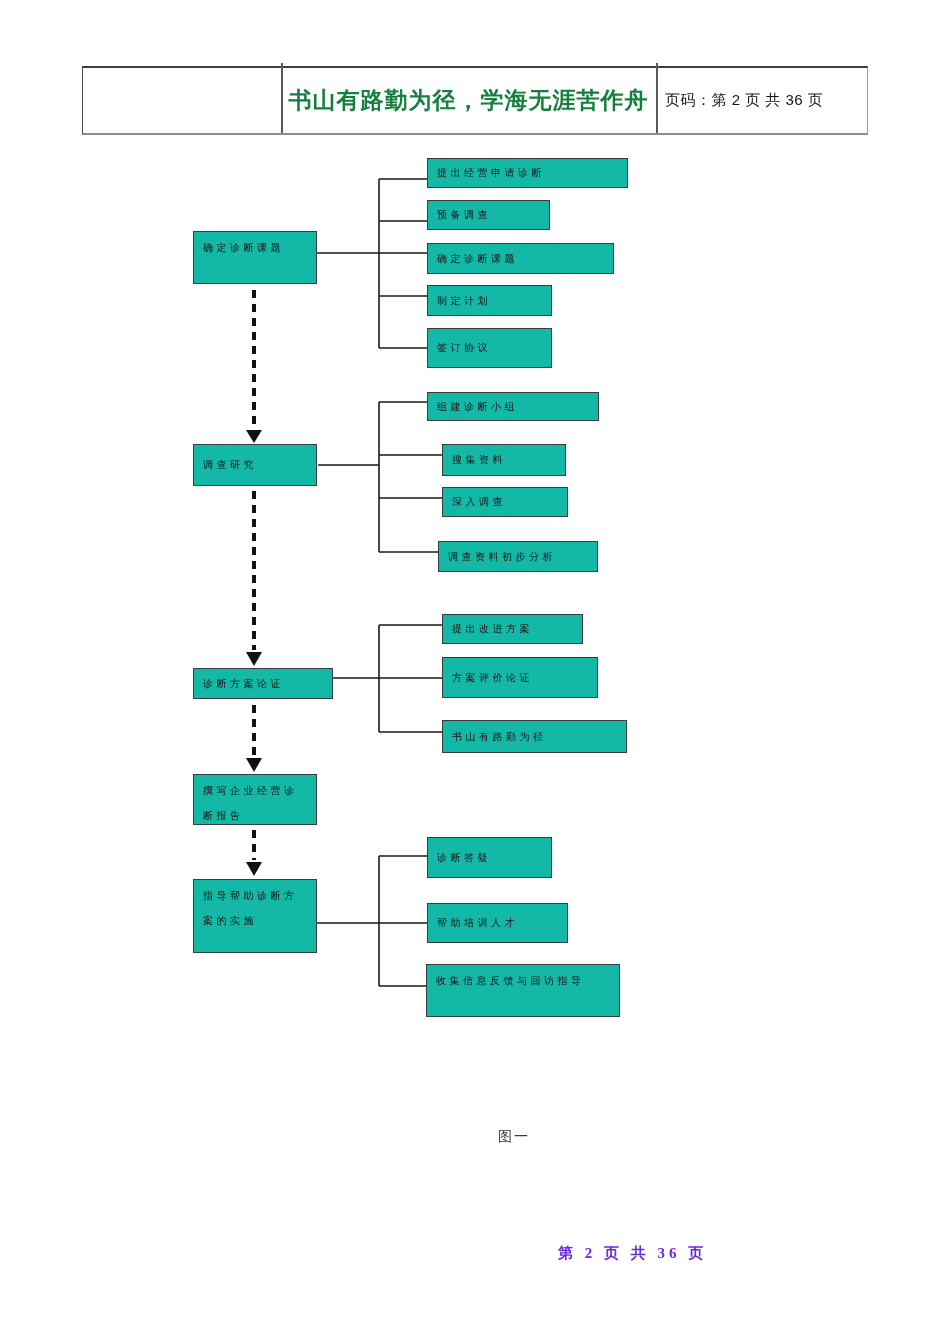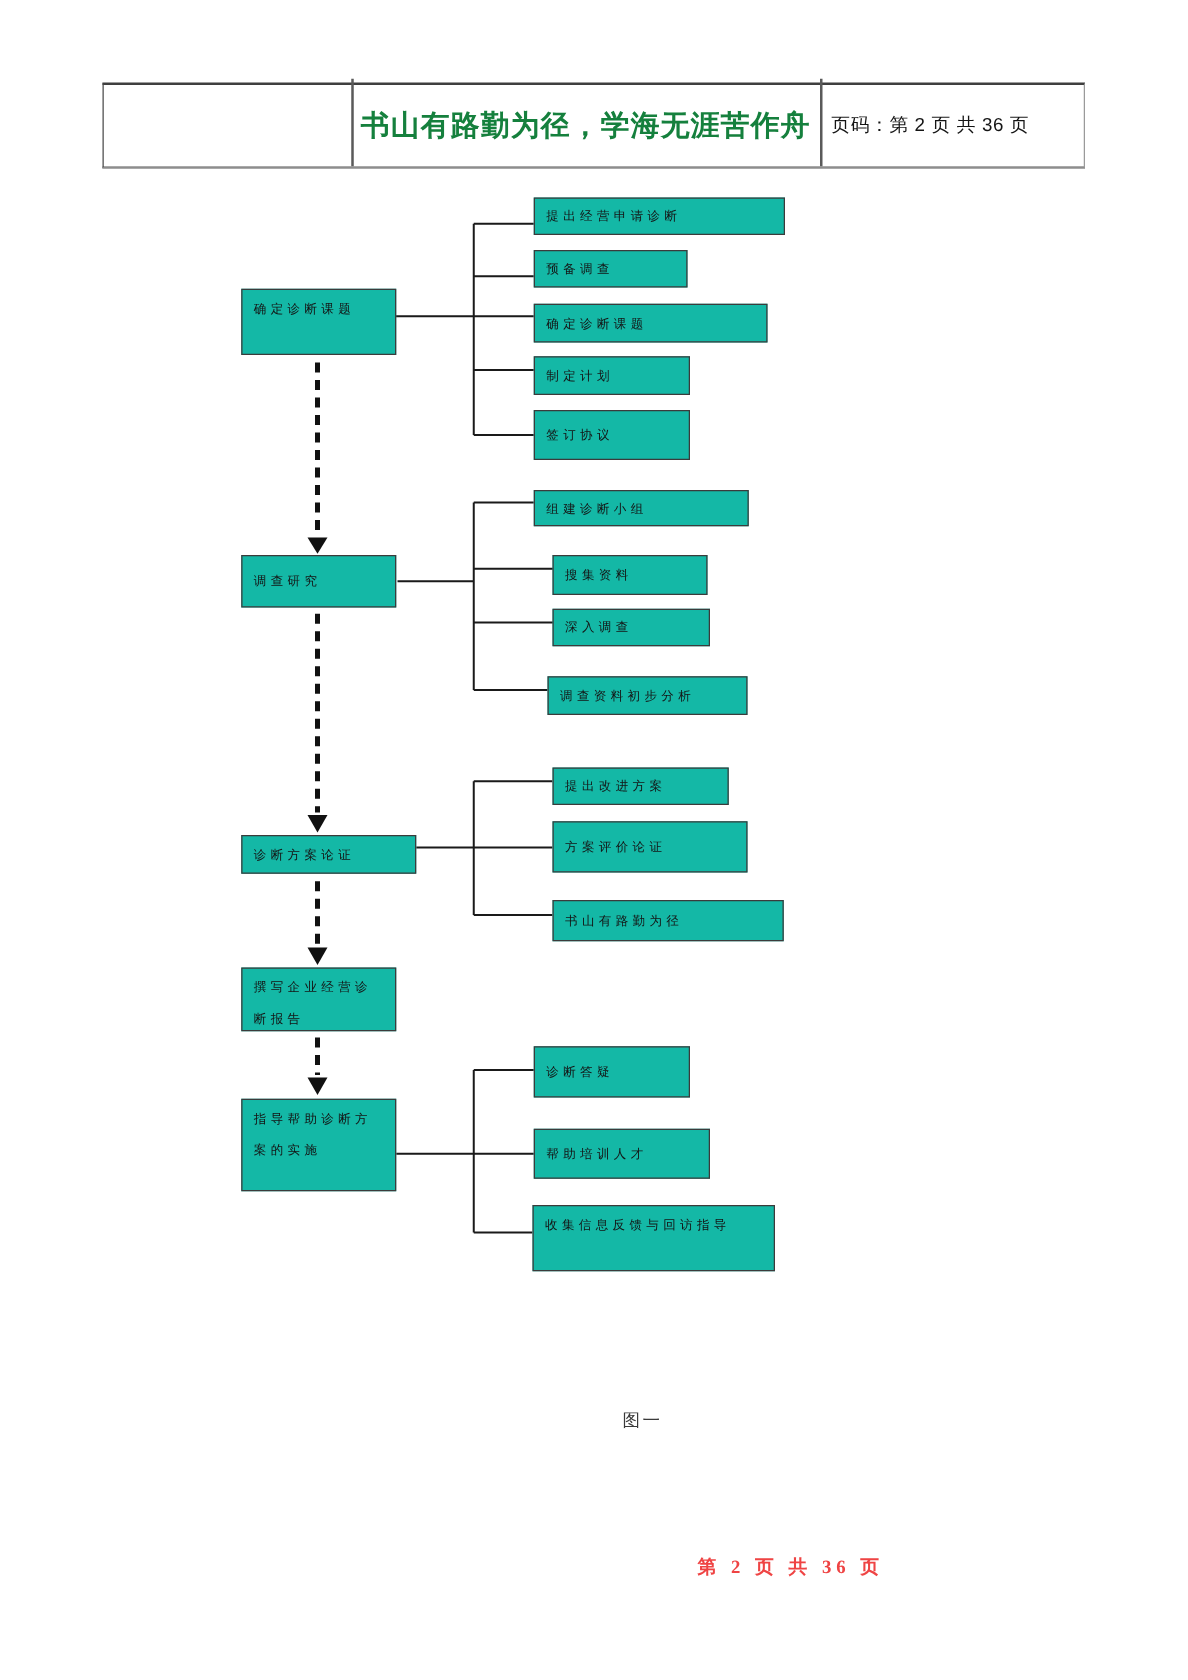--- a/index.html
+++ b/index.html
@@ -22,21 +22,21 @@
              display:flex;align-items:center;padding-left:9px;font-size:15px;letter-spacing:0.5px;}
   
   .fc-svg{position:absolute;left:0;top:0;}
   .fbox{position:absolute;box-sizing:border-box;border:1.6px solid #3b3b3b;background:#14b8a6;
         font-size:10px;letter-spacing:3.5px;color:#141414;}
   .single{display:flex;align-items:center;padding-left:9px;white-space:nowrap;}
   .multi{padding:3px 13px 0 9px;line-height:25px;}
   
   .caption{position:absolute;left:458px;top:1128px;font-size:14px;color:#3a3a3a;
            letter-spacing:2px;font-family:"Liberation Serif","DejaVu Serif",serif;margin-left:40px;}
-  .footer{position:absolute;left:558px;top:1244px;font-size:15px;color:#ef4444;
+  .footer{position:absolute;left:558px;top:1244px;font-size:15px;color:#6d28d9;
           letter-spacing:4px;font-weight:600;
           font-family:"Liberation Serif","DejaVu Serif",serif;}
 </style>
 </head>
 <body>
 
 <div class="hdr">
   <div class="hdr-div" style="left:198px"></div>
   <div class="hdr-cell2">
     <span class="slogan">书山有路勤为径，学海无涯苦作舟</span>

